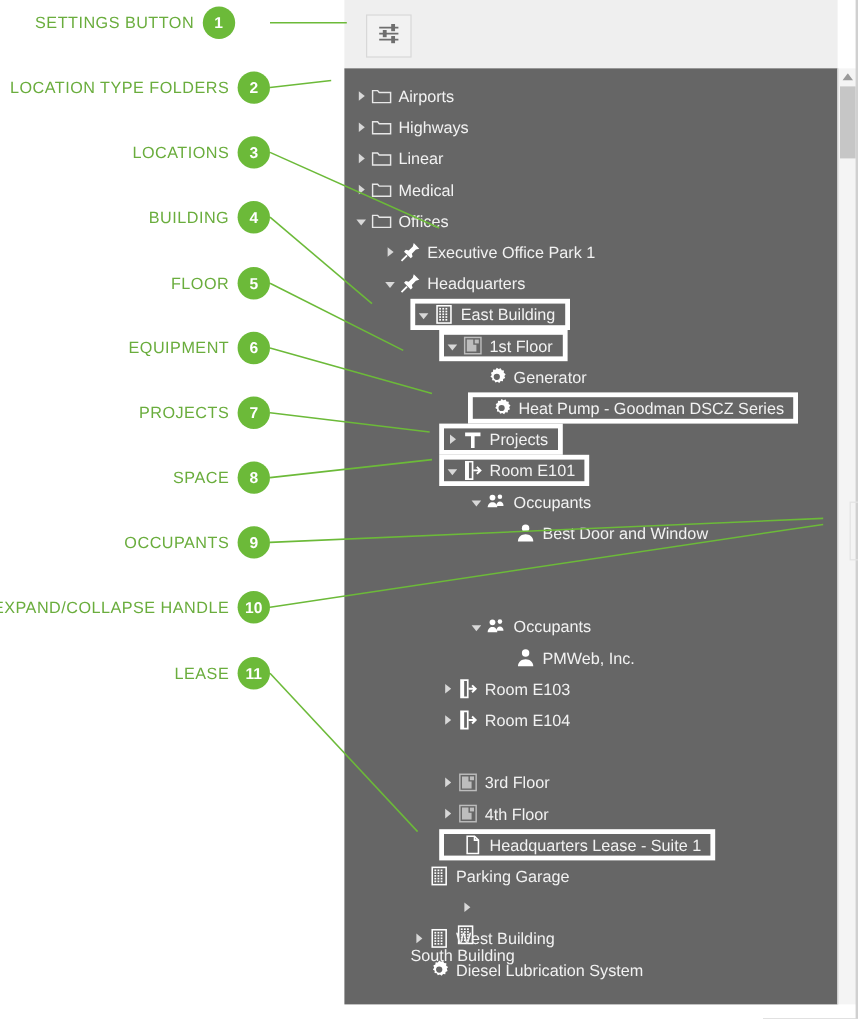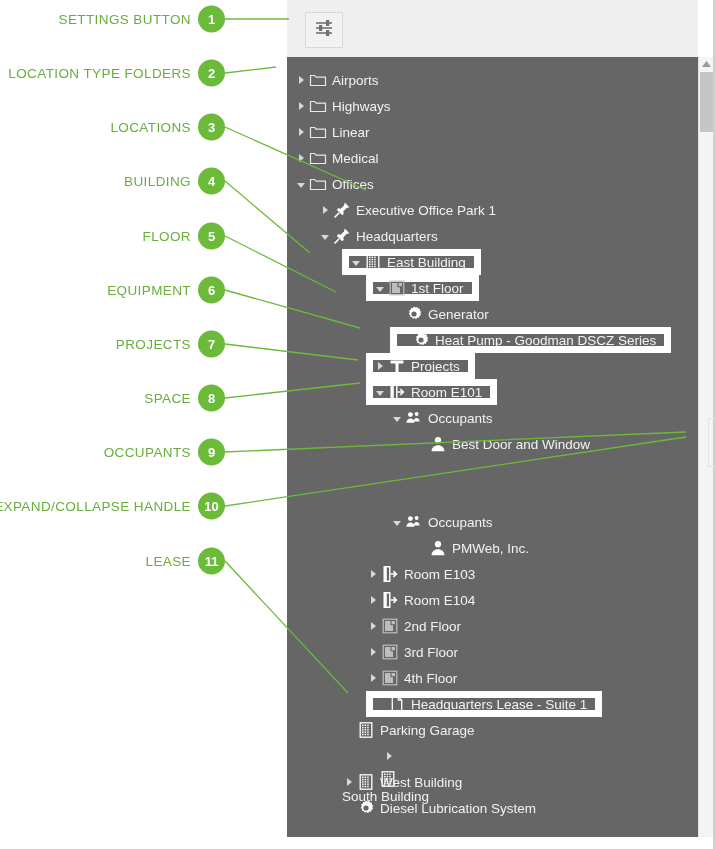--- a/index.html
+++ b/index.html
@@ -66,21 +66,21 @@
     display:flex;flex-direction:column;align-items:center;justify-content:center;gap:3px;
     z-index:5;
   }
   .grip{width:5px;height:5px;background:#8d99b5;border:1px solid #ffffff;}
   
   .row{
     position:absolute;height:26px;display:flex;align-items:center;
     color:#f2f2f2;font-size:13.5px;white-space:nowrap;cursor:pointer;
     font-family:"Liberation Sans", sans-serif;
   }
-  .row.boxed{border:7px solid #ffffff;box-sizing:border-box;}
+  .row.boxed{border:4px solid #ffffff;box-sizing:border-box;}
   .tw{width:14px;height:26px;flex:0 0 auto;display:flex;align-items:center;justify-content:center;}
   .tw-r{width:0;height:0;border-left:5px solid #d8d8d8;border-top:4px solid transparent;border-bottom:4px solid transparent;}
   .tw-d{width:0;height:0;border-top:5px solid #d8d8d8;border-right:4px solid transparent;border-left:4px solid transparent;margin-top:3px;}
   .ic{width:20px;height:20px;flex:0 0 auto;display:flex;align-items:center;justify-content:center;margin-right:4px;}
   .lbl{padding-right:8px;}
 </style>
 </head>
 <body>
 
 <div id="app">
@@ -332,33 +332,20 @@
         </span>
         <span class="ic">
           <svg width="18" height="18" viewBox="0 0 18 18">
             <path d="M3.2 1.8 h5.6 v14.4 h-5.6 z" fill="none" stroke="#ffffff" stroke-width="1.4"></path>
             <rect x="3.2" y="1.8" width="2.6" height="14.4" fill="#ffffff"></rect>
             <path d="M9.4 9 h5.6 M12.4 6.1 L15.4 9 L12.4 11.9" fill="none" stroke="#ffffff" stroke-width="1.6"></path>
           </svg>
         </span>
         <span class="lbl">Room E104</span>
       </div>
-      <div class="row" style="top: 556px; left: 79px;">
-        <span class="tw">
-          <i class="tw-r"></i>
-        </span>
-        <span class="ic">
-          <svg width="18" height="18" viewBox="0 0 18 18">
-            <rect x="2.2" y="2.2" width="13.6" height="13.6" fill="none" stroke="#bdbdbd" stroke-width="1.2"></rect>
-            <path d="M4 4 h5.4 v4.2 h2.6 v5.8 h-8 z" fill="#bdbdbd"></path>
-            <rect x="10.6" y="4" width="3.4" height="3.2" fill="#bdbdbd"></rect>
-          </svg>
-        </span>
-        <span class="lbl">2nd Floor</span>
-      </div>
       <div class="row" style="top: 582px; left: 79px;">
         <span class="tw">
           <i class="tw-r"></i>
         </span>
         <span class="ic">
           <svg width="18" height="18" viewBox="0 0 18 18">
             <rect x="2.2" y="2.2" width="13.6" height="13.6" fill="none" stroke="#bdbdbd" stroke-width="1.2"></rect>
             <path d="M4 4 h5.4 v4.2 h2.6 v5.8 h-8 z" fill="#bdbdbd"></path>
             <rect x="10.6" y="4" width="3.4" height="3.2" fill="#bdbdbd"></rect>
           </svg>
@@ -504,21 +491,21 @@
       <line x1="225" y1="127" x2="366" y2="190" stroke="#6cba39" stroke-width="1.3"></line>
       <line x1="225" y1="181" x2="310" y2="253" stroke="#6cba39" stroke-width="1.3"></line>
       <line x1="225" y1="236" x2="336" y2="292" stroke="#6cba39" stroke-width="1.3"></line>
       <line x1="225" y1="290" x2="360" y2="328" stroke="#6cba39" stroke-width="1.3"></line>
       <line x1="225" y1="344" x2="358" y2="360" stroke="#6cba39" stroke-width="1.3"></line>
       <line x1="225" y1="398" x2="360" y2="383" stroke="#6cba39" stroke-width="1.3"></line>
       <line x1="225" y1="452" x2="686" y2="432" stroke="#6cba39" stroke-width="1.3"></line>
       <line x1="225" y1="506" x2="686" y2="437" stroke="#6cba39" stroke-width="1.3"></line>
       <line x1="225" y1="561" x2="348" y2="693" stroke="#6cba39" stroke-width="1.3"></line>
     </svg>
-<div class="ann" style="left: 0px; top: 19px; width: 225px; justify-content: flex-end;">
+<div class="ann" style="left: 0px; top: 19px; width: 225px; justify-content: center;">
       <span class="ann-label">SETTINGS BUTTON</span>
       <span class="ann-badge">1</span>
     </div>
     <div class="ann" style="left: 0px; top: 73px; width: 225px; justify-content: flex-end;">
       <span class="ann-label">LOCATION TYPE FOLDERS</span>
       <span class="ann-badge">2</span>
     </div>
     <div class="ann" style="left: 0px; top: 127px; width: 225px; justify-content: flex-end;">
       <span class="ann-label">LOCATIONS</span>
       <span class="ann-badge">3</span>

